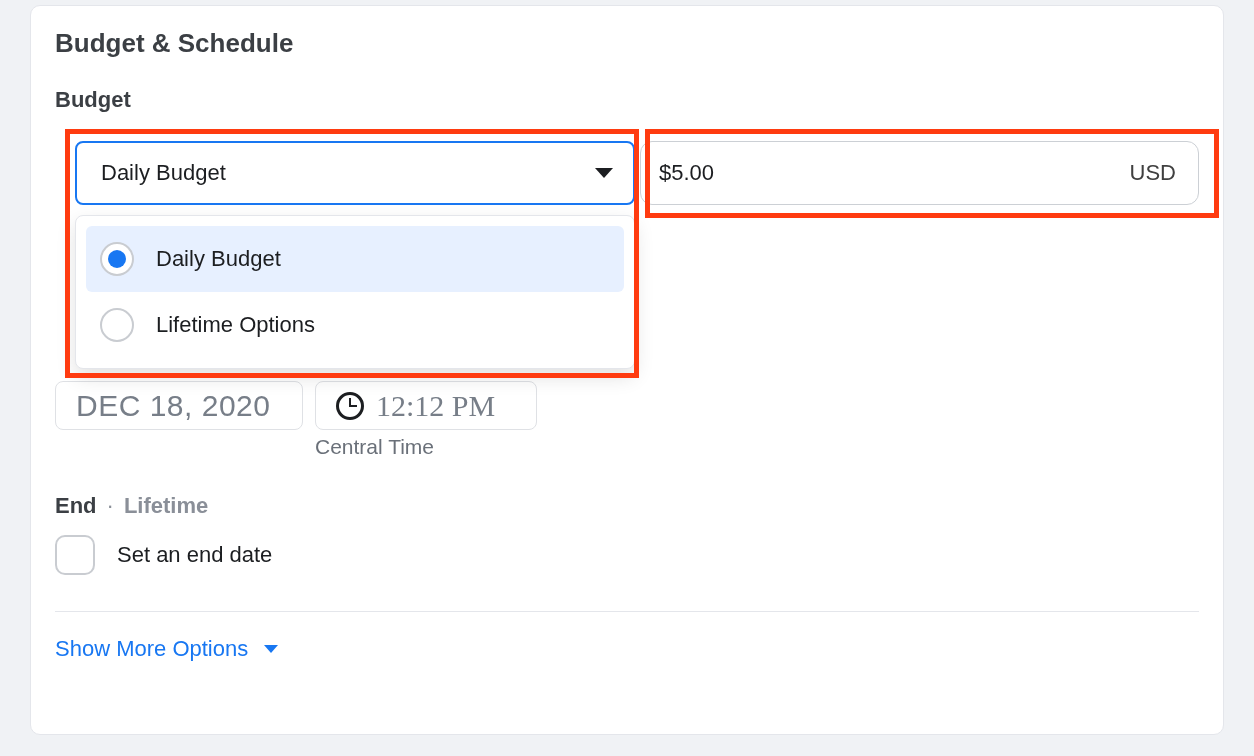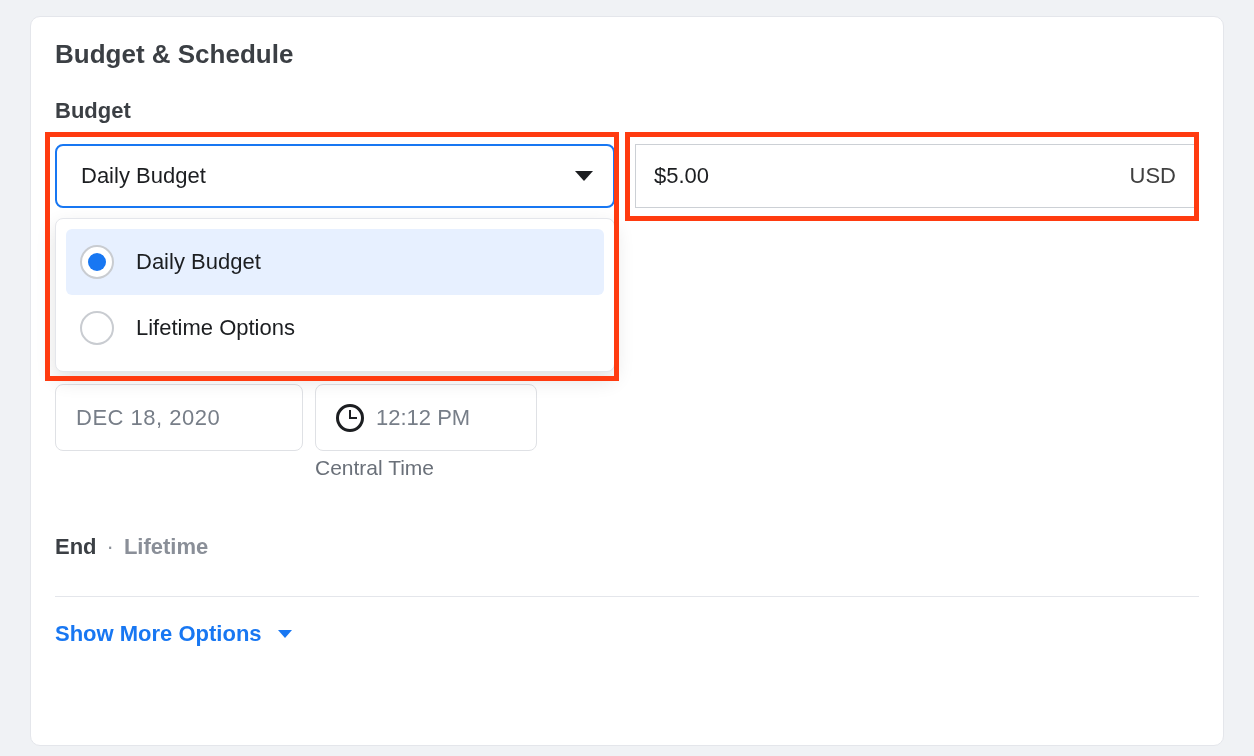--- a/index.html
+++ b/index.html
@@ -6,45 +6,46 @@
   body {
     font-family: -apple-system, BlinkMacSystemFont, "Segoe UI", Helvetica, Arial, sans-serif;
     background: #f0f2f5;
     width: 1254px;
     height: 756px;
     overflow: hidden;
     position: relative;
   }
   .card {
     position: absolute;
-    top: 16px;
+    top: 5px;
     left: 30px;
     width: 1194px;
     height: 730px;
     background: #fff;
     border: 1px solid #e4e6eb;
     border-radius: 10px;
     padding: 22px 24px;
   }
   .section-title {
     font-size: 26px;
     font-weight: 700;
     color: #3b3f44;
     margin-bottom: 28px;
   }
   .field-label {
     font-size: 22px;
     font-weight: 700;
     color: #3b3f44;
-    margin-bottom: 20px;
+    margin-bottom: 28px;
   }
   .budget-row {
     display: flex;
-    gap: 20px;
-    position: relative;
+    gap: 5px;
+    position: relative;
+    margin-left: 20px;
   }
   .highlight-box {
     position: absolute;
     border: 5px solid #ff3b10;
     pointer-events: none;
     z-index: 40;
   }
   .select-box {
     width: 560px;
     height: 64px;
@@ -64,21 +65,21 @@
   .caret-down {
     width: 0; height: 0;
     border-left: 9px solid transparent;
     border-right: 9px solid transparent;
     border-top: 10px solid #1c1e21;
   }
   .amount-box {
     flex: 1 1 auto;
     height: 64px;
     border: 1px solid #ccd0d5;
-    border-radius: 0;
+    border-radius: 12px;
     display: flex;
     align-items: center;
     justify-content: flex-start;
     padding: 0 22px 0 18px;
     font-size: 22px;
     color: #1c1e21;
     background: #fff;
   }
   .amount-value {
     flex: 1 1 auto;
@@ -136,34 +137,34 @@
   }
   .datetime-row {
     margin-top: 176px;
     display: flex;
     gap: 12px;
     align-items: center;
     position: relative;
     z-index: 1;
   }
   .date-box, .time-box {
-    height: 67px;
+    height: 49px;
     border: 1px solid #dfe1e5;
     border-radius: 8px;
     display: flex;
     align-items: center;
     gap: 12px;
     padding: 0 20px;
-    font-size: 22px;
+    font-size: 30px;
     color: #777e88;
     background: #fff;
     cursor: pointer;
   }
   .date-box { width: 248px; }
-  .time-box { width: 222px; }
+  .time-box { width: 222px; font-family: Liberation Serif, serif; }
   .clock-icon {
     width: 28px; height: 28px;
     border: 3px solid #1c1e21;
     border-radius: 50%;
     position: relative;
     flex-shrink: 0;
   }
   .clock-icon::before, .clock-icon::after {
     content: '';
     position: absolute;
@@ -171,21 +172,21 @@
   }
   .clock-icon::before { width: 2.5px; height: 9px; left: 9.5px; top: 3px; }
   .clock-icon::after { width: 8px; height: 2.5px; left: 10px; top: 10px; }
   .tz-label {
     color: #6a7079;
     font-size: 21px;
     margin-top: 5px;
     margin-left: 260px;
   }
   .end-section {
-    margin-top: 54px;
+    margin-top: 34px;
   }
   .end-label-row {
     display: flex;
     align-items: baseline;
     gap: 10px;
     font-size: 22px;
   }
   .end-label { font-weight: 700; color: #3b3f44; }
   .dot-sep { color: #8a8f98; }
   .optional { color: #8a8f98; font-weight: 600; }
@@ -208,21 +209,21 @@
     height: 1px;
     background: #e4e6eb;
     margin-top: 36px;
   }
   .more-options {
     display: flex;
     align-items: center;
     gap: 16px;
     color: #1877f2;
     font-size: 22px;
-    font-weight: 700;
+    font-weight: 400;
     margin-top: 24px;
     cursor: pointer;
   }
   .caret-down-blue {
     width: 0; height: 0;
     border-left: 7px solid transparent;
     border-right: 7px solid transparent;
     border-top: 8px solid #1877f2;
   }
 </style>
@@ -276,20 +277,24 @@
   </div>
 
   <div class="tz-label">Central Time</div>
 
   <div class="end-section">
     <div class="end-label-row">
       <span class="end-label">End</span>
       <span class="dot-sep">·</span>
       <span class="optional">Lifetime</span>
     </div>
+    <div class="checkbox-row">
+      <div class="checkbox"></div>
+      <span class="checkbox-label">Set an end date</span>
+    </div>
   </div>
 
   <div class="divider"></div>
 
   <div class="more-options">
     <span>Show More Options</span>
     <span class="caret-down-blue"></span>
   </div>
 
 </div>

